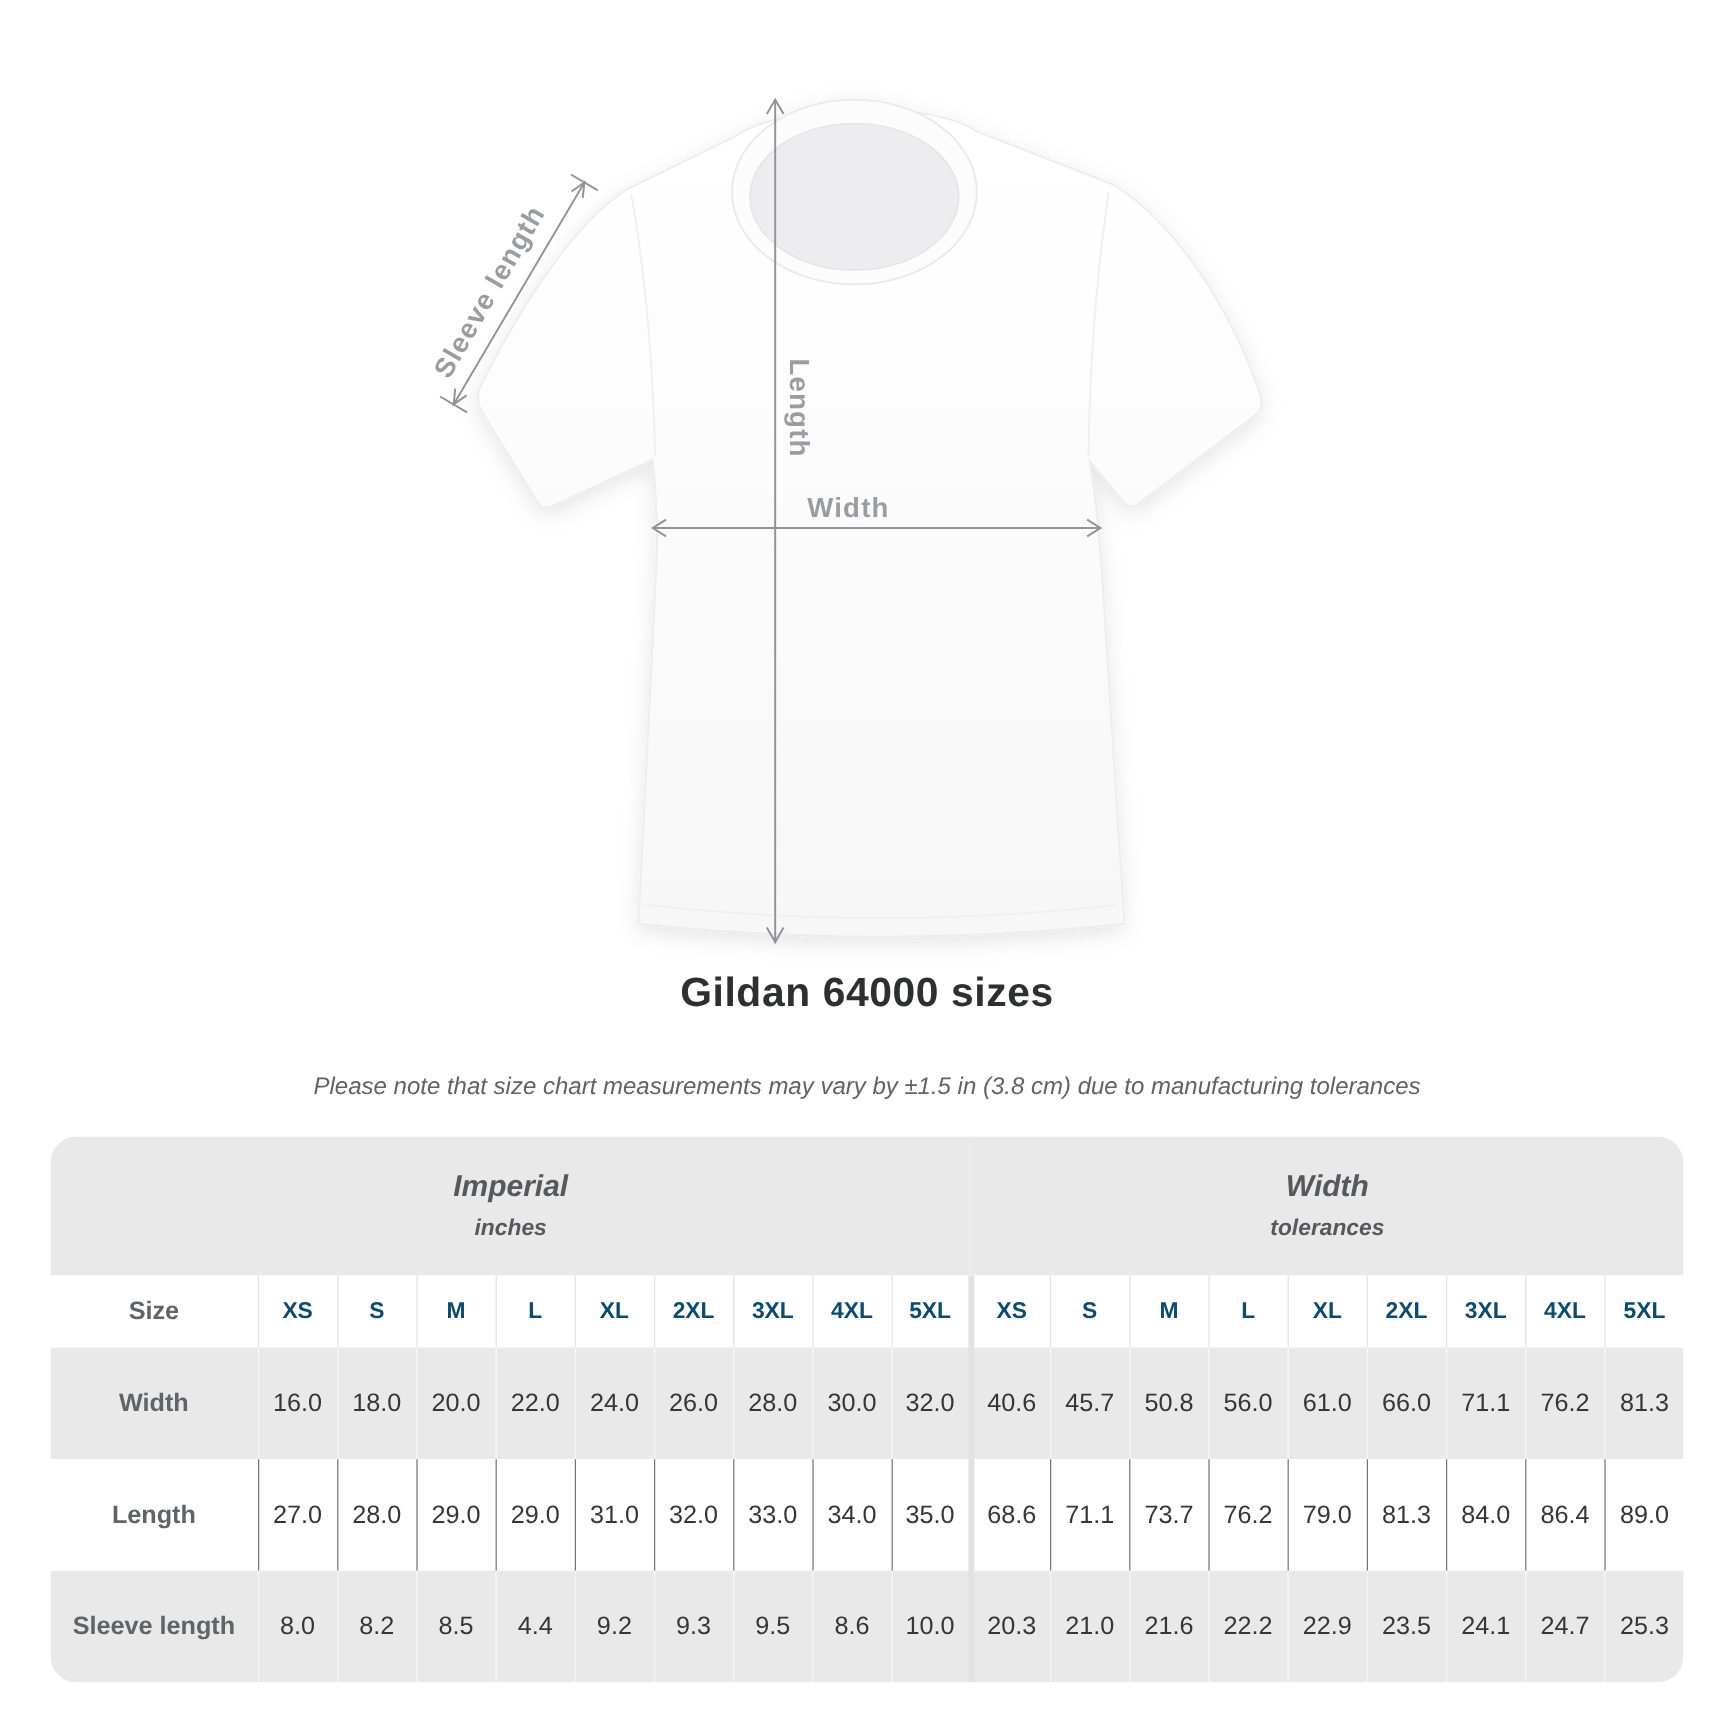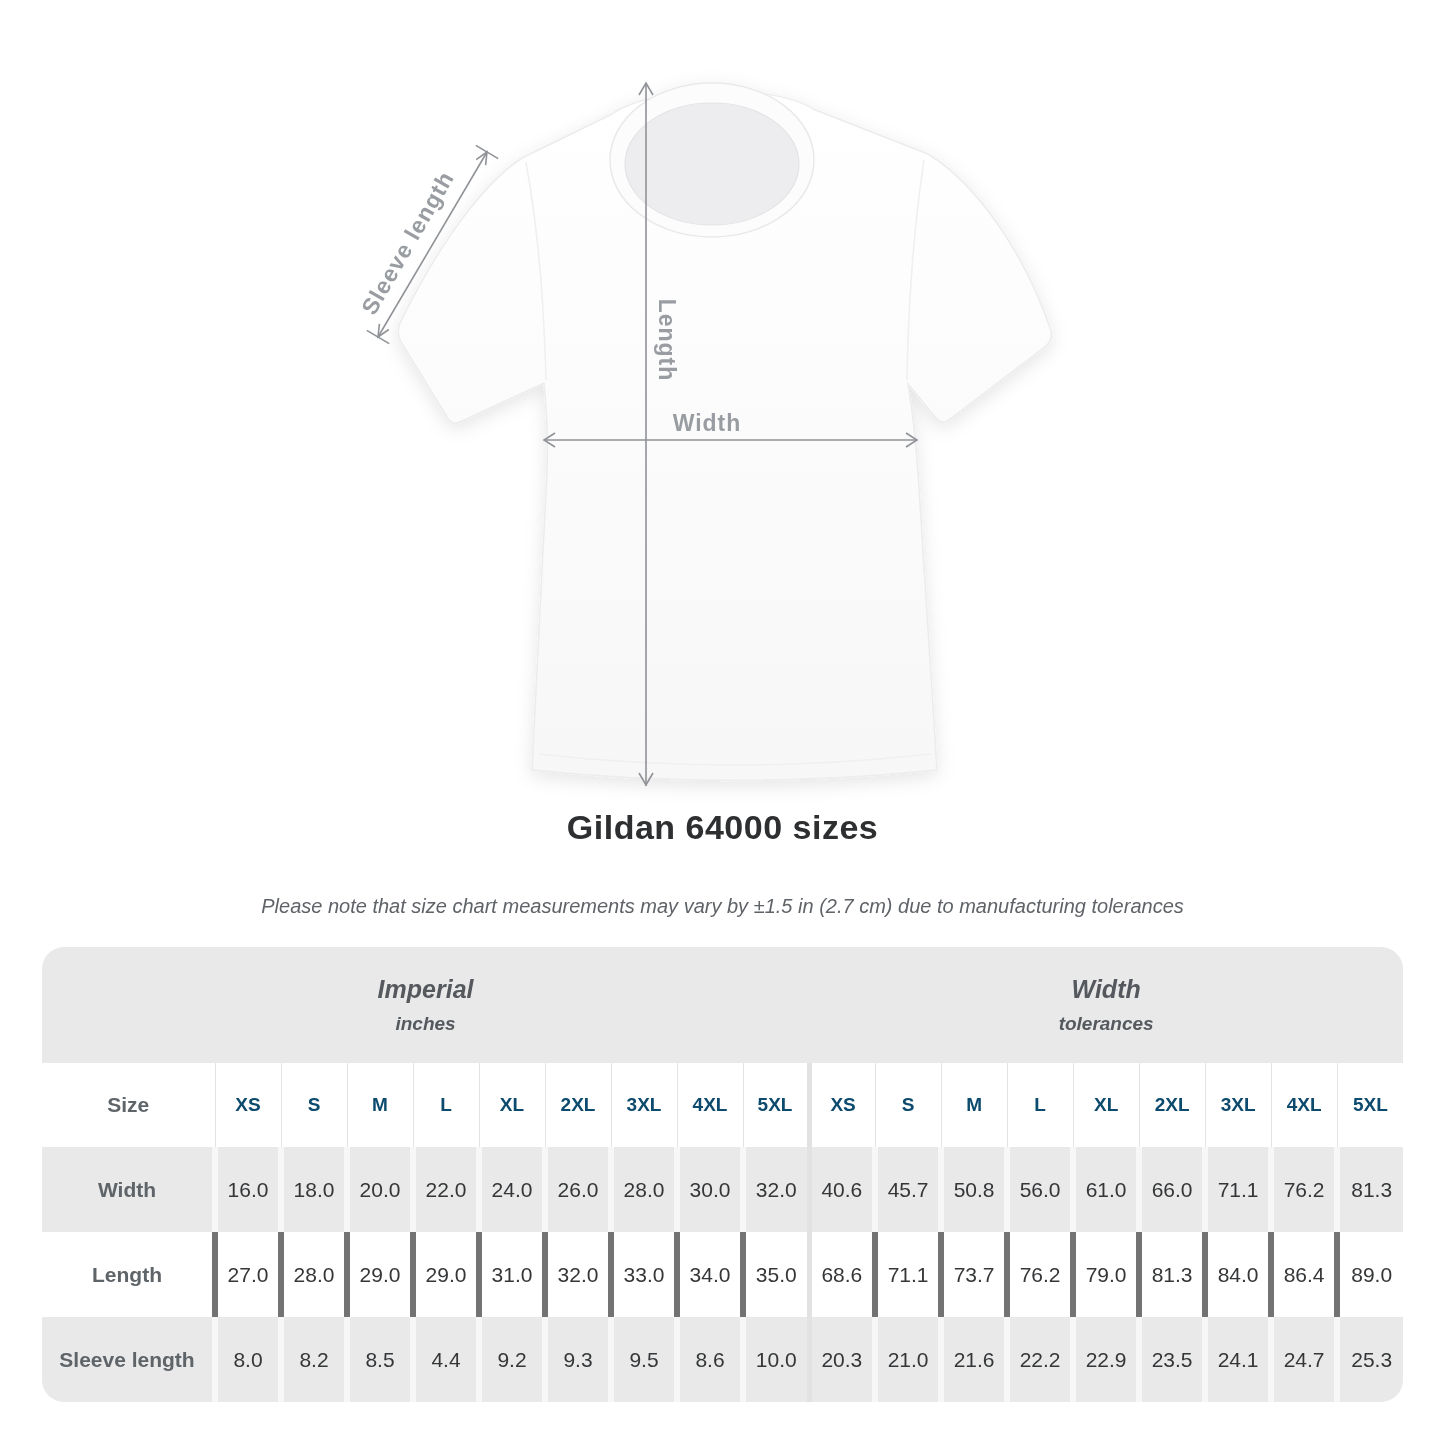--- a/index.html
+++ b/index.html
@@ -32,26 +32,26 @@
   }
   table.size-chart{
     border-collapse:collapse;table-layout:fixed;width:1361px;height:455px;
   }
   table.size-chart th, table.size-chart td{
     padding:0;text-align:center;vertical-align:middle;
   }
   tr.section-row th{background:#e9e9e9;height:116px;margin-left:12px;}
   .sec-label{font-size:25px;font-weight:bold;font-style:italic;color:#55595e;}
   .sec-sub{font-size:19px;font-style:italic;color:#55595e;margin-top:9px;}
-  tr.size-row{height:84px;}
+  tr.size-row{height:60px;}
   tr.size-row th{background:#ffffff;}
   th.rowhead{font-size:21px;font-weight:bold;color:#5f6469;}
   th.size-cell{font-size:19px;font-weight:bold;color:#0c4a6e;border-left:1px solid #e3e3e3;margin-left:26px;}
   tbody tr{height:85px;}
-  tbody td{font-size:21px;color:#343638;border-left:6px solid #737373;}
+  tbody td{font-size:21px;color:#343638;border-left:1px solid #737373;}
   tbody tr.gray td, tbody tr.gray th{background:#e9e9e9;}
   tbody tr.gray td{border-left-color:#f7f7f7;}
   tbody tr.white td, tbody tr.white th{background:#ffffff;}
   td.sec-start, th.sec-start{border-left:5px solid #e2e2e2 !important;}
 </style>
 </head>
 <body>
 
 <div class="canvas">
 
@@ -113,21 +113,21 @@
         <line x1="16.8" y1="280.4" x2="39.2" y2="293.6"></line>
       </g>
     </svg>
   </div>
 
   <div class="dim-label sleeve">Sleeve length</div>
   <div class="dim-label length">Length</div>
   <div class="dim-label width">Width</div>
 
   <div class="page-title">Gildan 64000 sizes</div>
-  <div class="page-subtitle">Please note that size chart measurements may vary by ±1.5 in (2.7 cm) due to manufacturing tolerances</div>
+  <div class="page-subtitle">Please note that size chart measurements may vary by ±1.5 in (3.8 cm) due to manufacturing tolerances</div>
 
   <div class="table-wrap">
     <table class="size-chart">
       <colgroup>
         <col style="width:173px">
         <col span="18" style="width:66px">
       </colgroup>
       <thead>
         <tr class="section-row">
           <th colspan="10">

